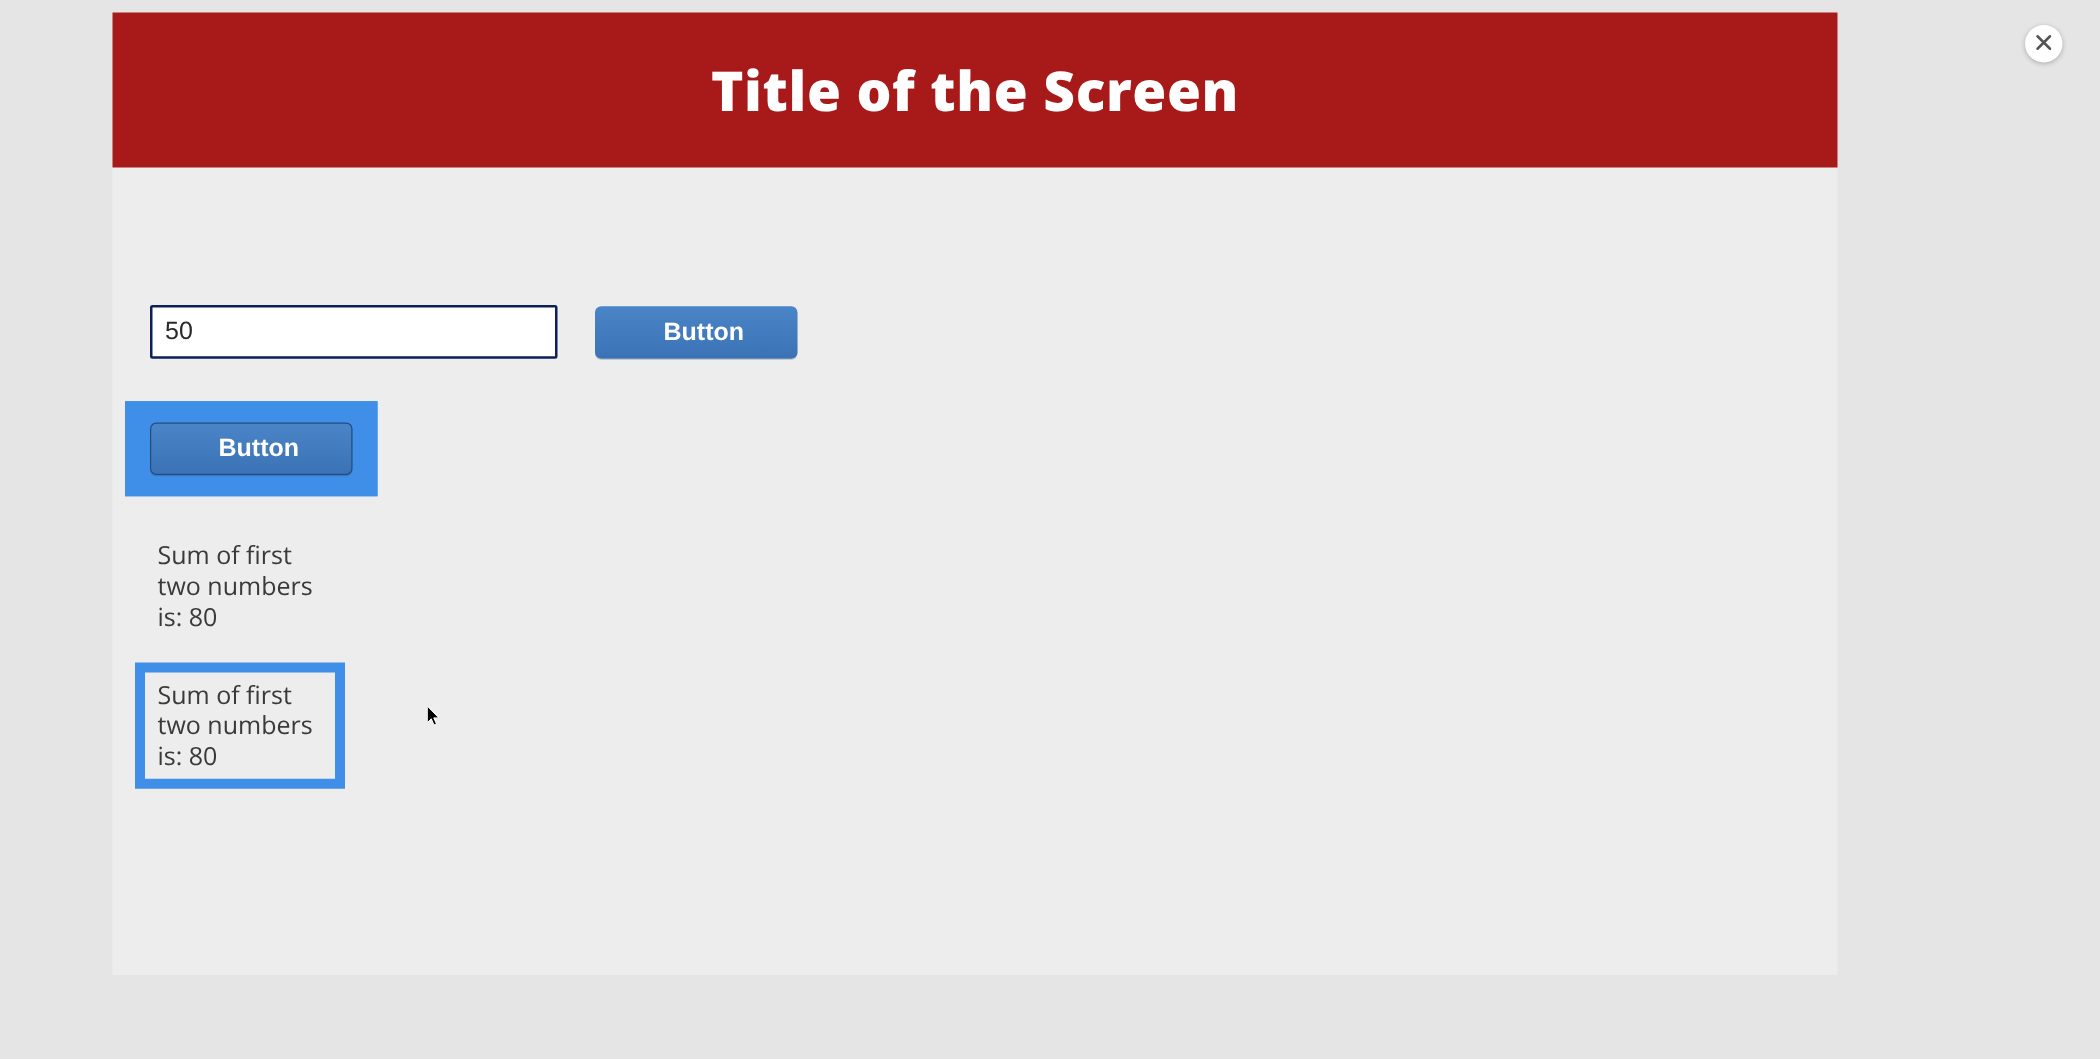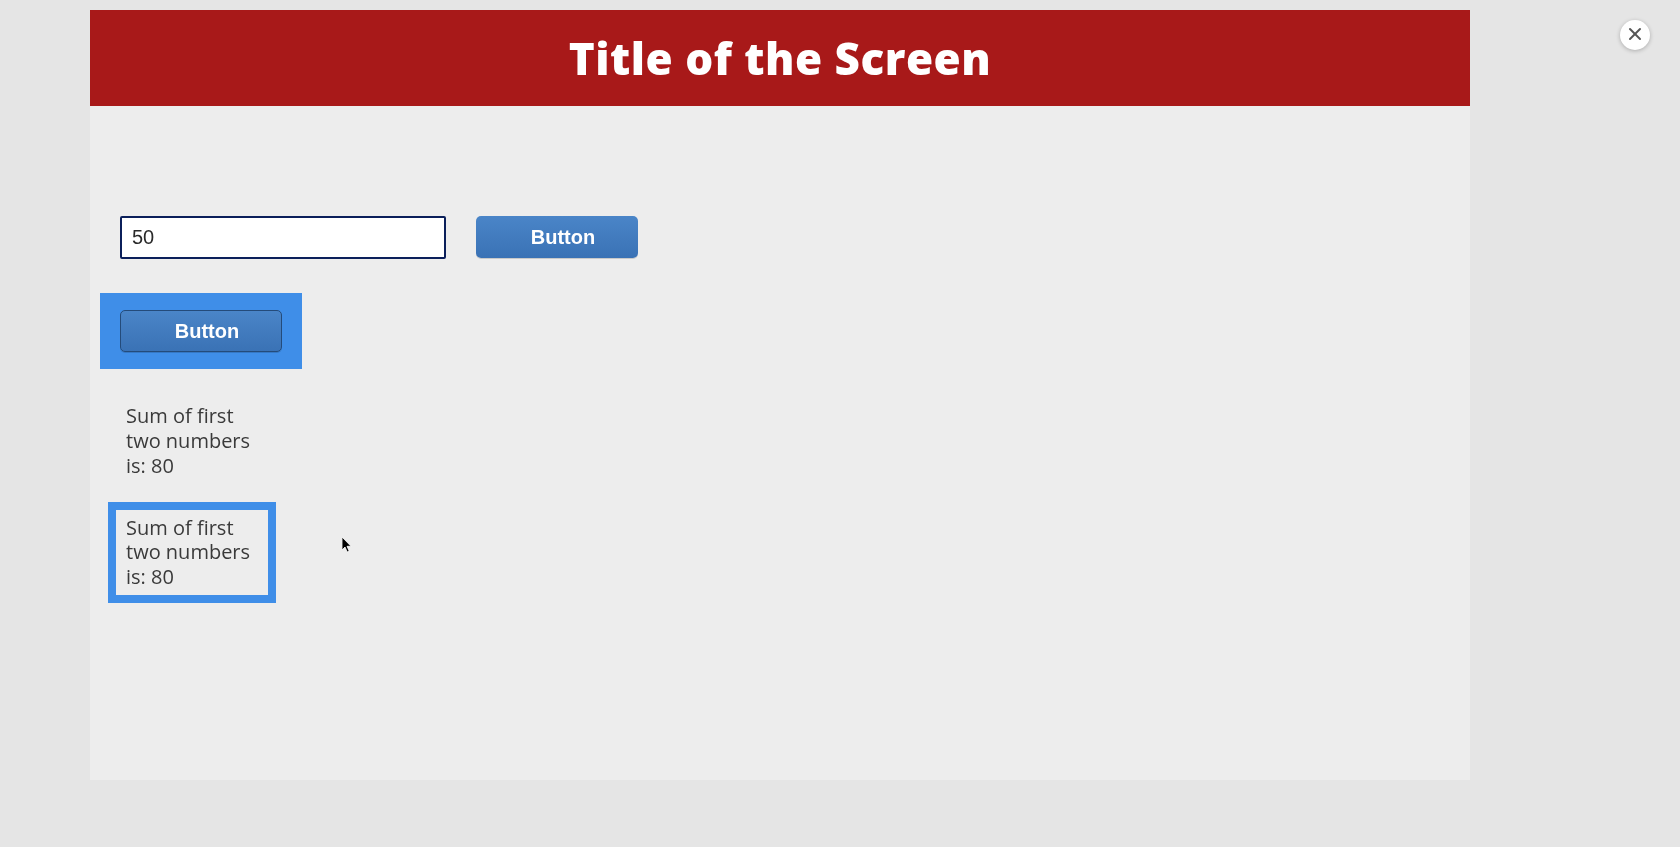--- a/index.html
+++ b/index.html
@@ -19,37 +19,37 @@
       position: absolute;
       left: 90px;
       top: 10px;
       width: 1380px;
       height: 770px;
       background: #ededed;
     }
     .header {
       background: #a81919;
       color: #ffffff;
-      height: 96px;
+      height: 124px;
       display: flex;
       align-items: center;
       justify-content: center;
     }
     .header h1 {
       font-size: 44px;
       font-weight: 800;
       letter-spacing: 0.5px;
     }
     .content {
       padding: 110px 30px 30px 30px;
       position: relative;
     }
     .row {
       display: flex;
-      align-items: flex-start;
+      align-items: flex-end;
       gap: 30px;
       margin-bottom: 34px;
     }
     .text-input {
       width: 326px;
       height: 43px;
       border: 2px solid #0b1f5a;
       background: #ffffff;
       font-size: 20px;
       color: #2a2a2a;

